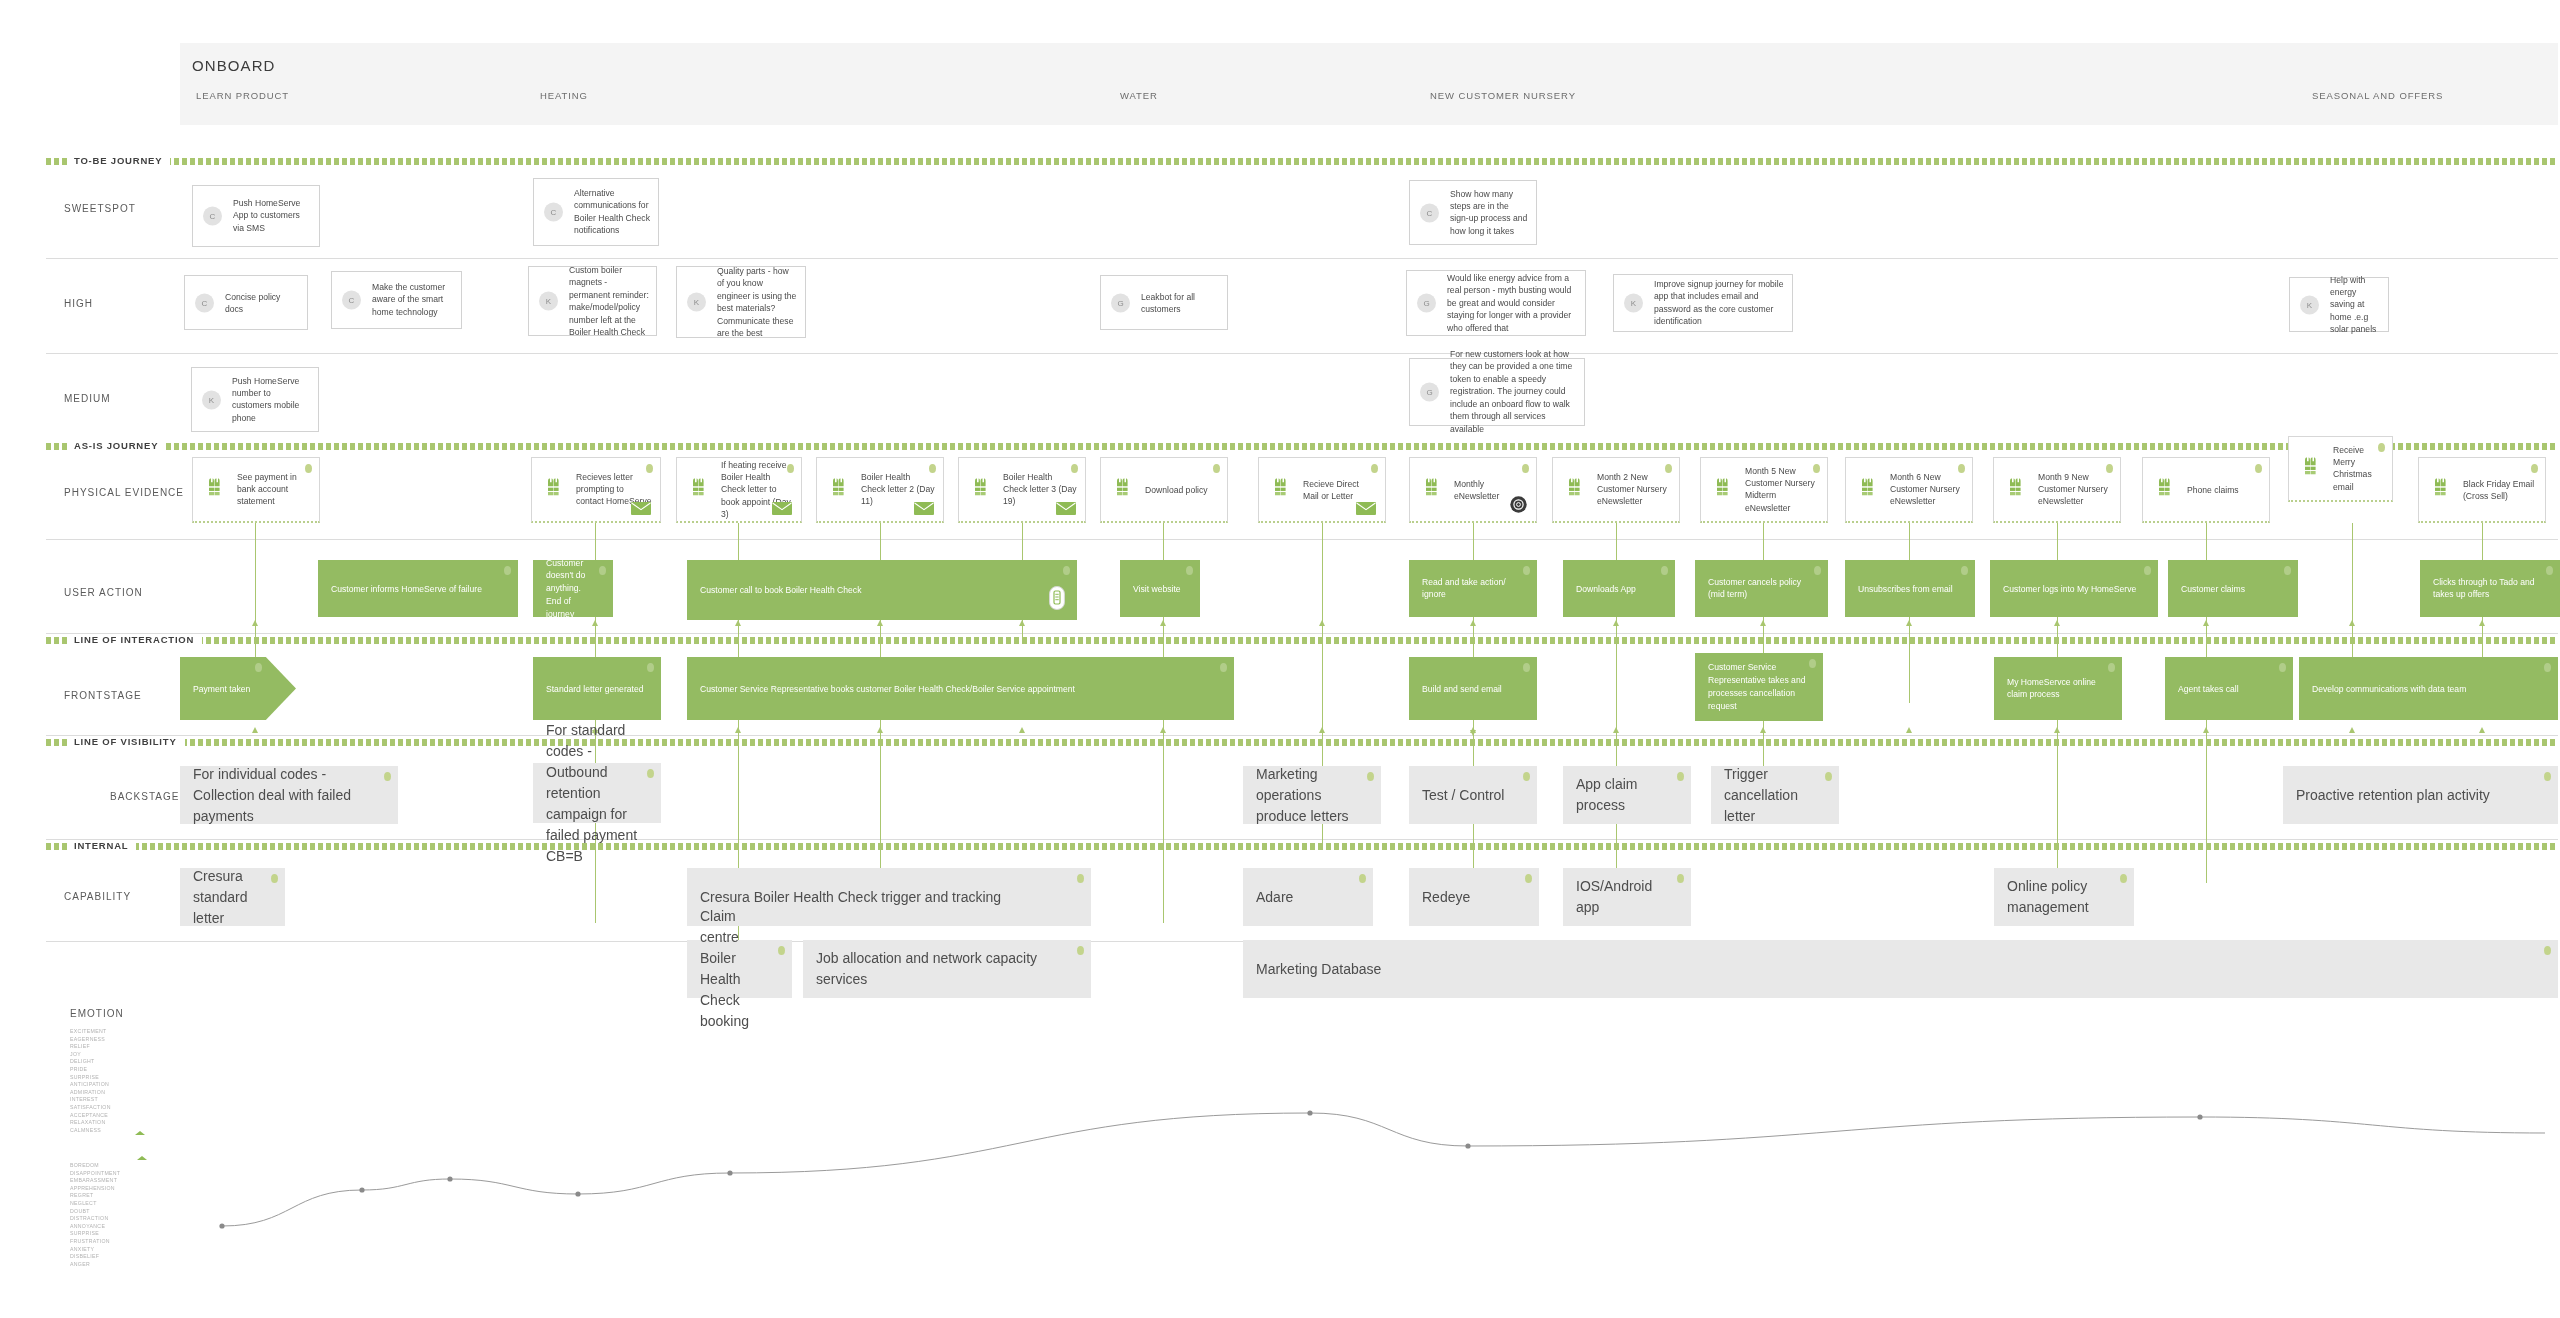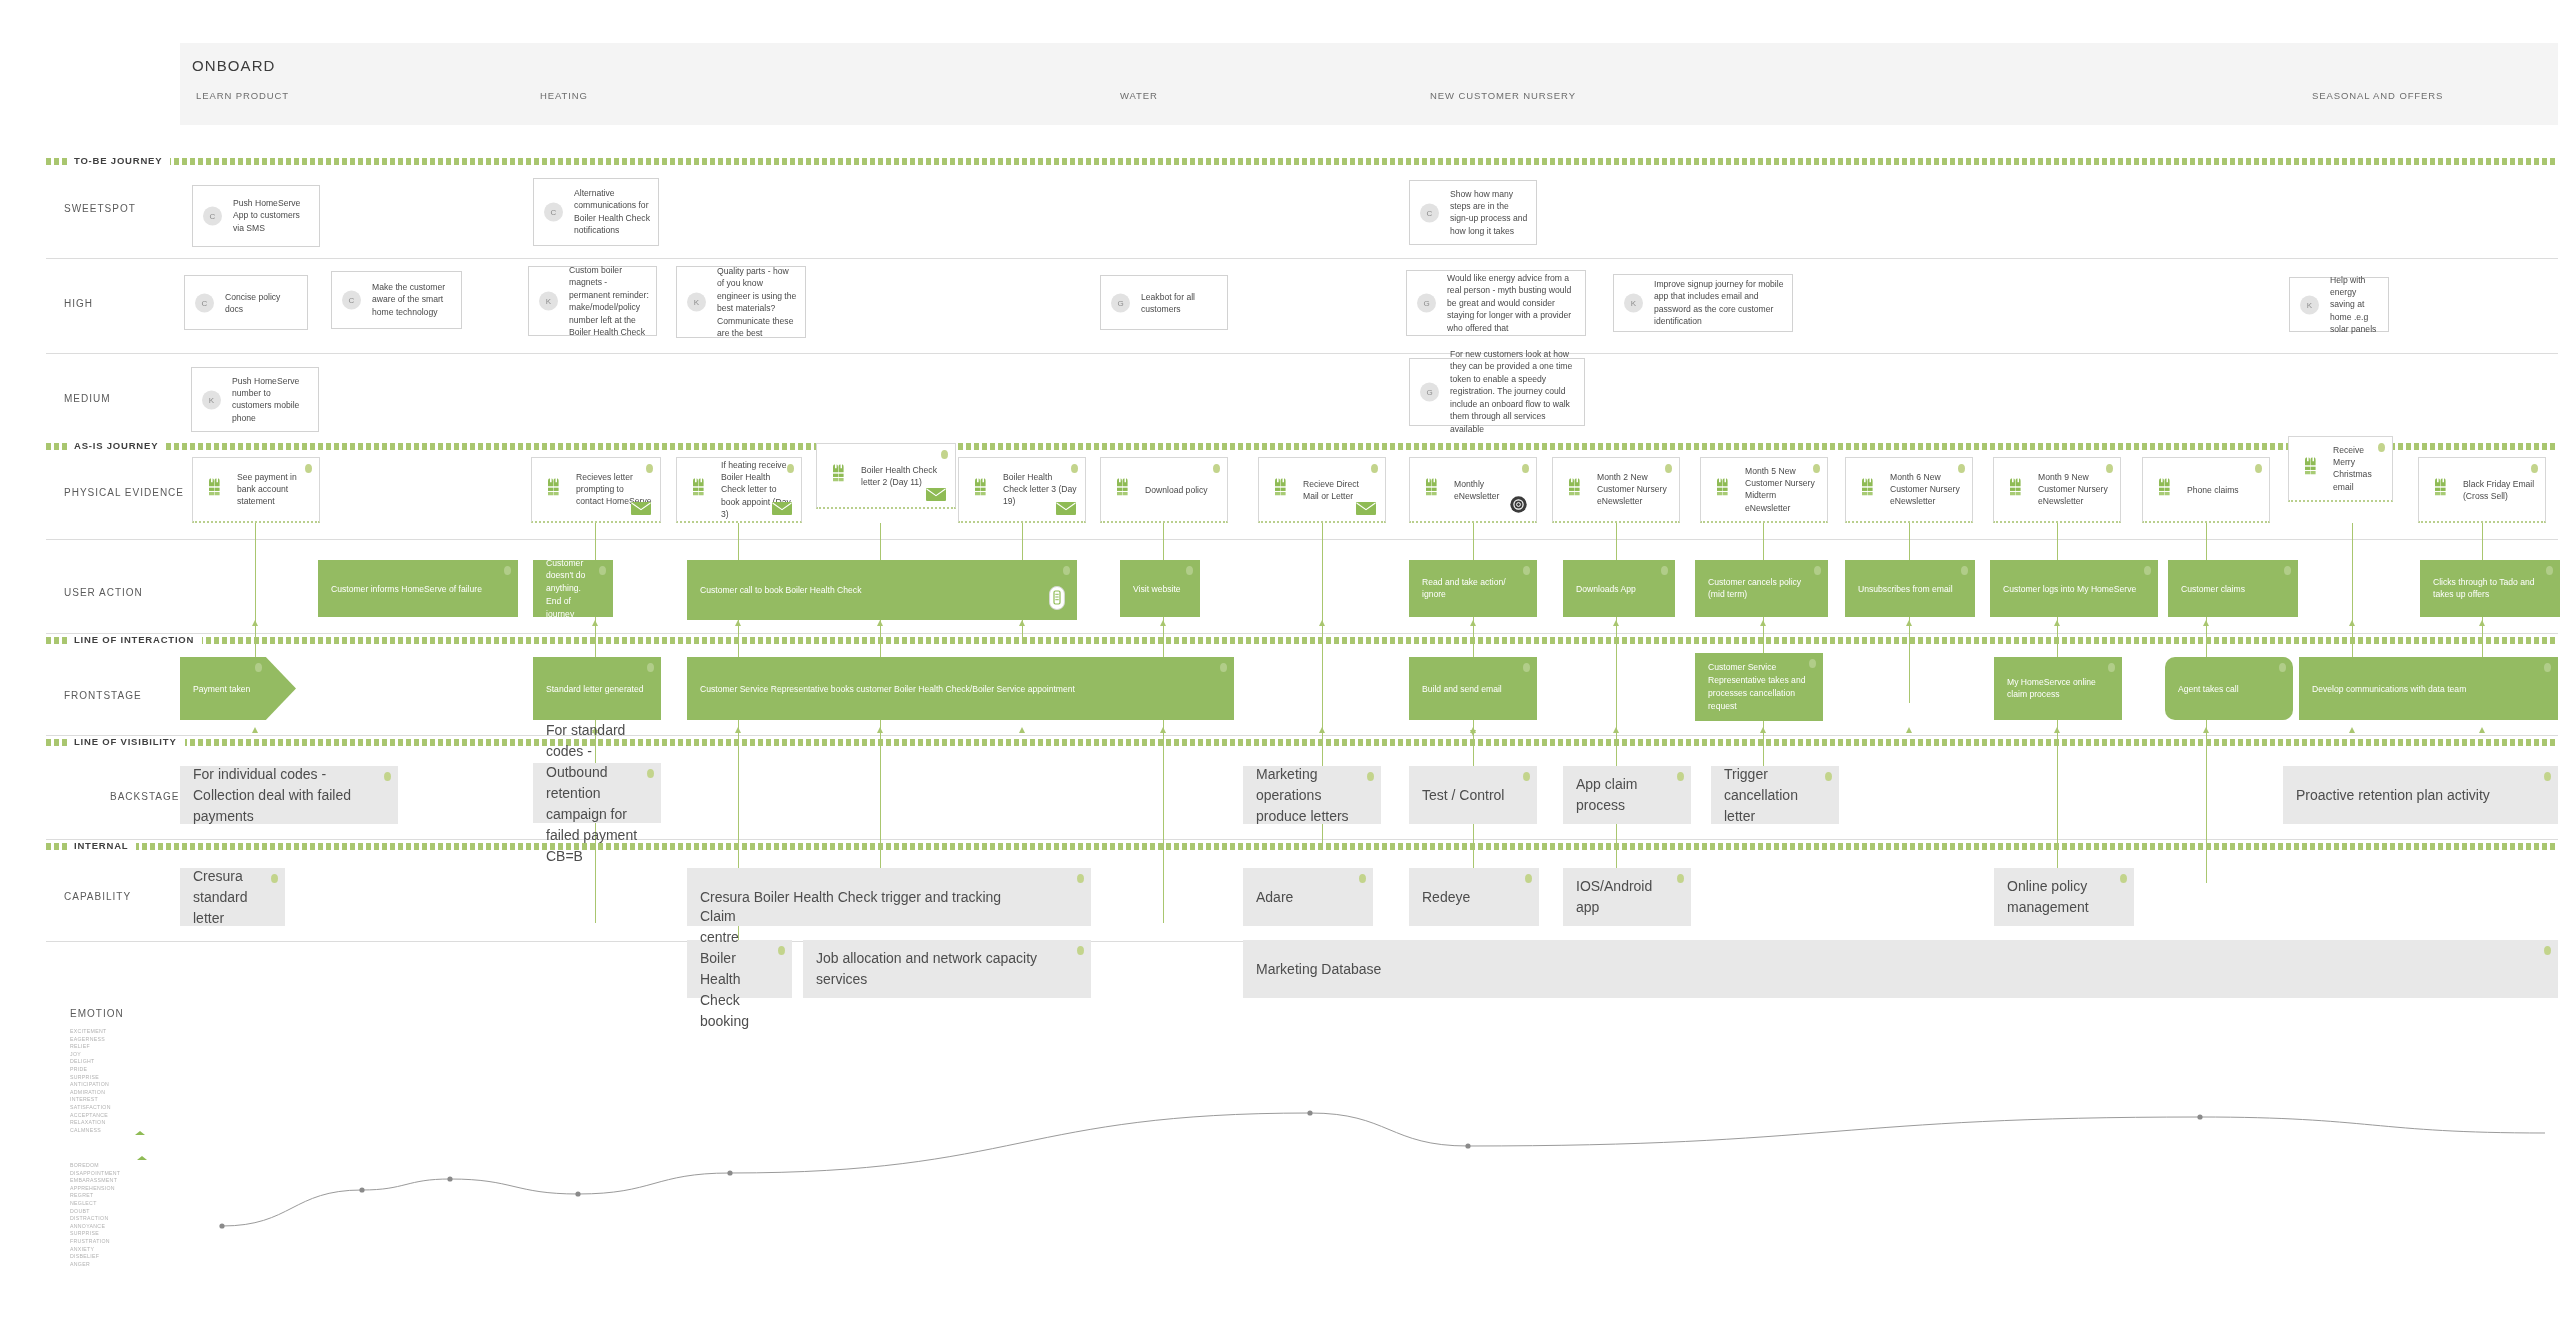--- a/index.html
+++ b/index.html
@@ -414,21 +414,21 @@
   <rect x="4" y="13.7" width="5" height="3.3" fill="#a8cb75"></rect>
   <rect x="9.5" y="13.7" width="5.1" height="3.3" fill="#a8cb75"></rect>
 </svg></span>
         <span class="txt">If heating receive Boiler Health Check letter to book appoint (Day 3)</span>
         <span class="dot"></span>
         <span class="mail"><svg width="20" height="13" viewBox="0 0 20 13">
   <rect x="0" y="0" width="20" height="13" rx="1" fill="#8fbb55"></rect>
   <path d="M0.6 1 L10 7.6 L19.4 1" stroke="#ffffff" stroke-width="1.1" fill="none"></path>
 </svg></span>
       </div>
-      <div class="pe" style="left: 816px; top: 443px; width: 140px; height: 66px; padding-left: 12px;">
+      <div class="pe" style="left: 816px; top: 457px; width: 128px; height: 66px; padding-left: 12px;">
         <span class="person"><svg width="18" height="20" viewBox="0 0 18 20">
   <path d="M4 3 Q4 0 6 0 L6 4 L7.6 4 L7.6 0 Q9 0 9 3 L9 8 L4 8 Z" fill="#8fbb55"></path>
   <path d="M9.5 3 Q9.5 0 11.5 0 L11.5 4 L13 4 L13 0 Q14.6 0 14.6 3 L14.6 8 L9.5 8 Z" fill="#8fbb55"></path>
   <rect x="4" y="9.4" width="5" height="3.3" fill="#8fbb55"></rect>
   <rect x="9.5" y="9.4" width="5.1" height="3.3" fill="#8fbb55"></rect>
   <rect x="4" y="13.7" width="5" height="3.3" fill="#a8cb75"></rect>
   <rect x="9.5" y="13.7" width="5.1" height="3.3" fill="#a8cb75"></rect>
 </svg></span>
         <span class="txt">Boiler Health Check letter 2 (Day 11)</span>
         <span class="dot"></span>
@@ -654,21 +654,21 @@
         <span class="dot"></span>
       </div>
       <div class="green" style="left: 1695px; top: 653px; width: 128px; height: 68px;">
         <span class="txt">Customer Service Representative takes and processes cancellation request</span>
         <span class="dot"></span>
       </div>
       <div class="green" style="left: 1994px; top: 657px; width: 128px; height: 63px;">
         <span class="txt">My HomeServce online claim process</span>
         <span class="dot"></span>
       </div>
-      <div class="green" style="left: 2165px; top: 657px; width: 128px; height: 63px; border-radius: 10px;">
+      <div class="green" style="left: 2165px; top: 657px; width: 128px; height: 63px;">
         <span class="txt">Agent takes call</span>
         <span class="dot"></span>
       </div>
       <div class="green" style="left: 2299px; top: 657px; width: 259px; height: 63px;">
         <span class="txt">Develop communications with data team</span>
         <span class="dot"></span>
       </div>
     </div>
   <div id="bs-row">
       <div class="grey" style="left: 180px; top: 766px; width: 218px; height: 58px;">

